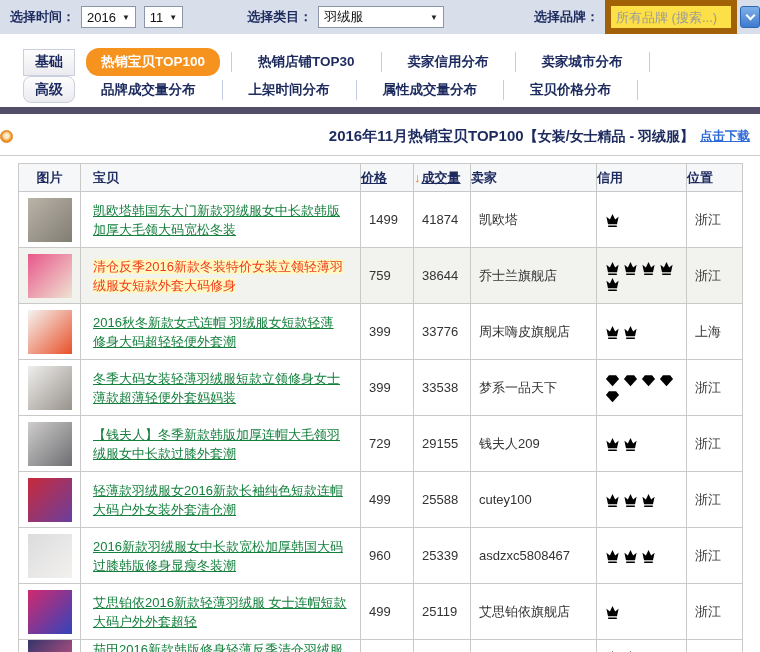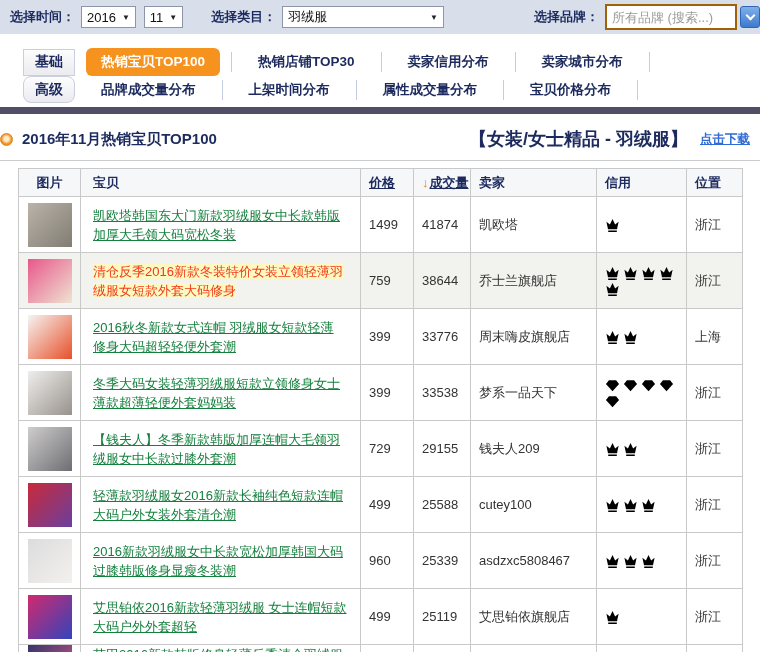--- a/index.html
+++ b/index.html
@@ -8,61 +8,61 @@
 
   
   .filter-bar { height:34px; background:#d8dfeb; display:flex; align-items:center;
     padding-left:10px; }
   .f-label { color:#1c2a5e; font-weight:bold; font-size:13px; margin-right:6px; white-space:nowrap; }
   .fake-select { background:#fff; border:1px solid #8d96a8; height:22px; display:flex;
     align-items:center; justify-content:space-between; padding:0 5px; font-size:13px;
     color:#111; cursor:pointer; margin-right:8px; }
   .fake-select .arrow { font-size:8px; color:#222; margin-left:6px; }
   .sel-year { width:56px; }
-  .sel-month { width:42px; margin-right:28px; }
+  .sel-month { width:42px; margin-right:64px; }
   .sel-cat { width:200px; margin-right:90px; }
   .brand-box { display:flex; align-items:center; }
-  .brand-input { width:132px; height:22px; border:2px solid #a16207; font-size:13px;
-    padding:11px 5px; color:#333; background:#ffffff; }
+  .brand-input { width:132px; height:22px; border:6px solid #a16207; font-size:13px;
+    padding:11px 5px; color:#333; background:#fde047; }
   .brand-input::placeholder { color:#9a9a9a; }
   .combo-btn { width:20px; height:22px; margin-left:3px; cursor:pointer;
     background:linear-gradient(#7fb0e8,#3d7bd0); border:1px solid #2f66b4; border-radius:3px;
     display:flex; align-items:center; justify-content:center; }
   .combo-btn .chev { width:7px; height:7px; border-right:2px solid #fff; border-bottom:2px solid #fff;
     transform:rotate(45deg); margin-top:-3px; }
 
   
   .tabs-block { margin-top:14px; }
   .tab-row { display:flex; align-items:center; height:28px; }
   .tab-cat { width:52px; height:27px; margin-left:23px; border:1px solid #c9cfdd;
     background:linear-gradient(#fdfdfd,#ebebf0); color:#1c2a5e; font-weight:bold;
     font-size:14px; display:flex; align-items:center; justify-content:center; }
   .tab-row.second .tab-cat { margin-top:-1px;border-radius:8px; }
   .tab-cell { border-right:1px solid #c2cde2; display:flex; align-items:center;
     justify-content:center; padding:0 2px; height:20px; }
   .tab { color:#1c2a5e; font-weight:bold; font-size:13.5px; padding:0 24px;
     cursor:pointer; white-space:nowrap; }
-  .tab.active { background:#f6921e; color:#fff; border-radius:6px; padding:5px 15px; margin:0 9px; }
+  .tab.active { background:#f6921e; color:#fff; border-radius:13px; padding:5px 15px; margin:0 9px; }
   .dark-bar { height:7px; background:#524e68; margin-top:3px; }
 
   
-  .section-head { display:flex; align-items:center; padding:13px 10px 9px 0; }
+  .section-head { display:flex; align-items:center; padding:13px 10px 9px 0;text-align:right; }
   .bullet { width:13px; height:13px; border-radius:50%; margin-right:9px;
     background:radial-gradient(circle at 50% 45%, #fdeccb 0 28%, #f0911d 62%);
     border:1px solid #e2851a; }
   .section-title { color:#1c2a5e; font-size:15px; font-weight:bold; flex:1; }
-  .section-cat { color:#1c2a5e; font-size:18px; font-weight:bold; }
+  .section-cat { color:#1c2a5e; font-size:14px; font-weight:bold; }
   .download { color:#2e6bd6; font-size:12.5px; font-weight:bold; text-decoration:underline;
-    margin-left:12px; cursor:pointer; }
+    margin-left:6px; cursor:pointer; }
   .head-rule { border:none; border-top:1px solid #ccc; }
 
   
   table.top-table { margin:7px 0 0 18px; width:724px; border-collapse:collapse; table-layout:fixed; }
   .top-table th { background:#f6f7f9; border:1px solid #c9c9c9; height:28px; color:#1c2a5e;
-    font-size:13px; font-weight:bold; text-align:left; padding-left:8px; }
+    font-size:13px; font-weight:bold; text-align:left; }
   .top-table th.h-img { text-align:center; padding-left:0; }
   .top-table th.h-item { padding-left:12px; }
   .hlink { color:#1c2a5e; text-decoration:underline; cursor:pointer; }
   .sort-arrow { color:#f07818; font-weight:bold; margin-right:1px; }
   .top-table td { border:1px solid #c9c9c9; height:56px; font-size:13px; color:#333;
     padding-left:8px; vertical-align:middle; background:#fff; }
   .top-table td.c-img { padding:0; text-align:center; }
   .top-table td.c-item { padding:0 10px 0 12px; }
   .thumb { width:44px; height:44px; margin:0 auto; cursor:pointer; }
   .item-link { color:#15803d; text-decoration:underline; cursor:pointer; line-height:19px;

